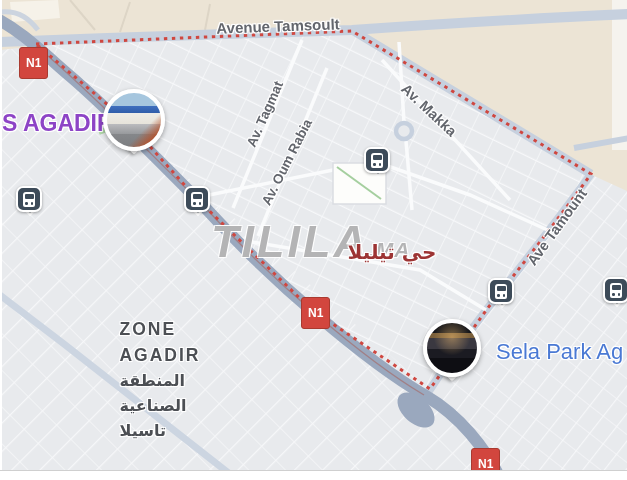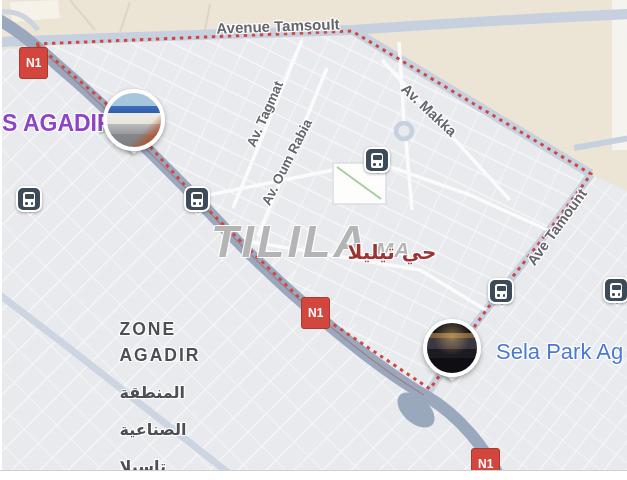--- a/index.html
+++ b/index.html
@@ -36,21 +36,21 @@
   .bus-wheels{display:flex;justify-content:space-between;padding:3px 2px 0;}
   .bus-wheels span{width:2.5px;height:2.5px;background:#3d4b59;border-radius:50%;}
   
   .photo-pin{position:absolute;z-index:10;}
   .pin-tail{position:absolute;left:50%;background:#fff;transform:translateX(-50%) rotate(45deg);
       border-radius:2px;box-shadow:0 2px 3px rgba(0,0,0,.25);z-index:1;}
   .pin-circle{position:relative;border-radius:50%;border:4px solid #fff;overflow:hidden;
       box-shadow:0 2px 5px rgba(0,0,0,.35);z-index:2;}
   .frame{position:absolute;background:#fff;z-index:50;}
   .zone-line{font-size:17.5px;font-weight:700;letter-spacing:2px;line-height:26px;color:#4c4f54;}
-  .zone-line-ar{font-size:16px;font-weight:600;line-height:25px;color:#4c4f54;margin-top:12px;}
+  .zone-line-ar{font-size:16px;font-weight:600;line-height:25px;color:#4c4f54;}
 </style>
 </head>
 <body>
 
 <div class="map">
 
   <svg width="627" height="480" viewBox="0 0 627 480">
     <defs>
       <pattern id="gA" width="18" height="24" patternUnits="userSpaceOnUse" patternTransform="rotate(-64)">
         <path d="M0 0 L0 24" stroke="#f7f8fa" stroke-width="2.4"></path>

